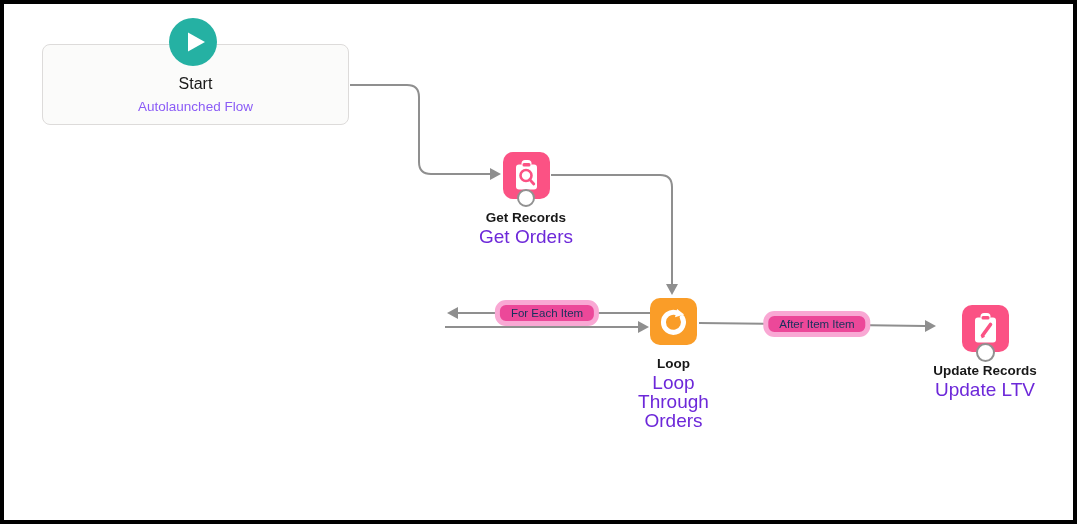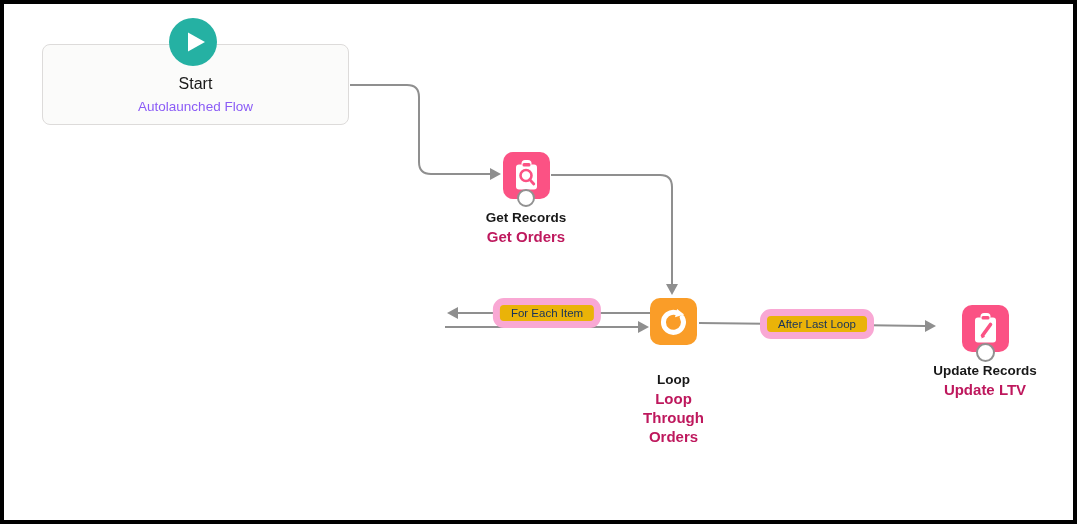--- a/index.html
+++ b/index.html
@@ -11,21 +11,21 @@
   svg.connectors{position:absolute;left:0;top:0;z-index:1;}
   .node{position:absolute;z-index:2;display:flex;flex-direction:column;align-items:center;}
   .node-icon{
     width:47px;height:47px;border-radius:10px;display:flex;align-items:center;justify-content:center;
     cursor:pointer;
   }
   .node-icon.pink{background:#fb5284;}
   .node-icon.orange{background:#fa9d28;}
   .node-labels{margin-top:9px;text-align:center;}
   .node-title{font-size:13.5px;font-weight:700;color:#181818;line-height:19px;}
-  .node-subtitle{font-size:15px;font-weight:700;color:#be185d;line-height:19px;}
+  .node-subtitle{font-size:19px;font-weight:400;color:#6d28d9;line-height:19px;}
   .port{
     position:absolute;box-sizing:border-box;width:18px;height:18px;border-radius:50%;
     background:#ffffff;border:2.5px solid #919191;z-index:3;cursor:pointer;
   }
   .start-node{
     position:absolute;left:38px;top:40px;width:307px;height:81px;box-sizing:border-box;
     background:#fbfbfa;border:1px solid #dddbda;border-radius:8px;z-index:2;cursor:pointer;
   }
   .start-circle{
     position:absolute;left:165px;top:14px;width:48px;height:48px;border-radius:50%;
@@ -34,21 +34,21 @@
   .start-title{
     position:absolute;left:0;top:30px;width:100%;text-align:center;
     font-size:16px;color:#181818;font-weight:400;
   }
   .start-subtitle{
     position:absolute;left:0;top:54px;width:100%;text-align:center;
     font-size:13.5px;color:#8b5cf6;
   }
   .pill{
     position:absolute;transform:translate(-50%,-50%);z-index:4;
-    background:#eab308;border:7px solid #f9a8d4;border-radius:11px;
+    background:#ec4899;border:5px solid #f9a8d4;border-radius:11px;
     padding:2px 11px;font-size:11.5px;color:#16325c;white-space:nowrap;cursor:pointer;
   }
 </style>
 </head>
 <body>
 
 <div class="frame">
  <div class="canvas">
 
   <svg class="connectors" width="1077" height="524" viewBox="0 0 1077 524">
@@ -95,21 +95,21 @@
       </svg>
     </div>
     <div class="port" style="left:61px;top:37px;"></div>
     <div class="node-labels">
       <div class="node-title">Get Records</div>
       <div class="node-subtitle">Get Orders</div>
     </div>
   </div>
 
 
-  <div class="node" style="left:619px;top:294px;width:101px;gap:16px;">
+  <div class="node" style="left:619px;top:294px;width:101px;">
     <div class="node-icon orange">
       <svg width="47" height="47" viewBox="0 0 47 47">
         <path d="M32.2 19.5 A10 10 0 1 1 26.1 14.7" fill="none" stroke="#ffffff" stroke-width="5" stroke-linecap="round"></path>
         <polygon points="25.0,19.2 27.1,10.9 34.2,16.4" fill="#ffffff"></polygon>
       </svg>
     </div>
     <div class="node-labels">
       <div class="node-title">Loop</div>
       <div class="node-subtitle">Loop Through Orders</div>
     </div>
@@ -126,16 +126,16 @@
       </svg>
     </div>
     <div class="port" style="left:66px;top:38px;width:19px;height:19px;"></div>
     <div class="node-labels">
       <div class="node-title">Update Records</div>
       <div class="node-subtitle">Update LTV</div>
     </div>
   </div>
 
   <div class="pill" style="left:543px;top:309px;">For Each Item</div>
-  <div class="pill" style="left:813px;top:320px;">After Last Loop</div>
+  <div class="pill" style="left:813px;top:320px;">After Item Item</div>
 
  </div>
 </div>
 
 </body></html>

